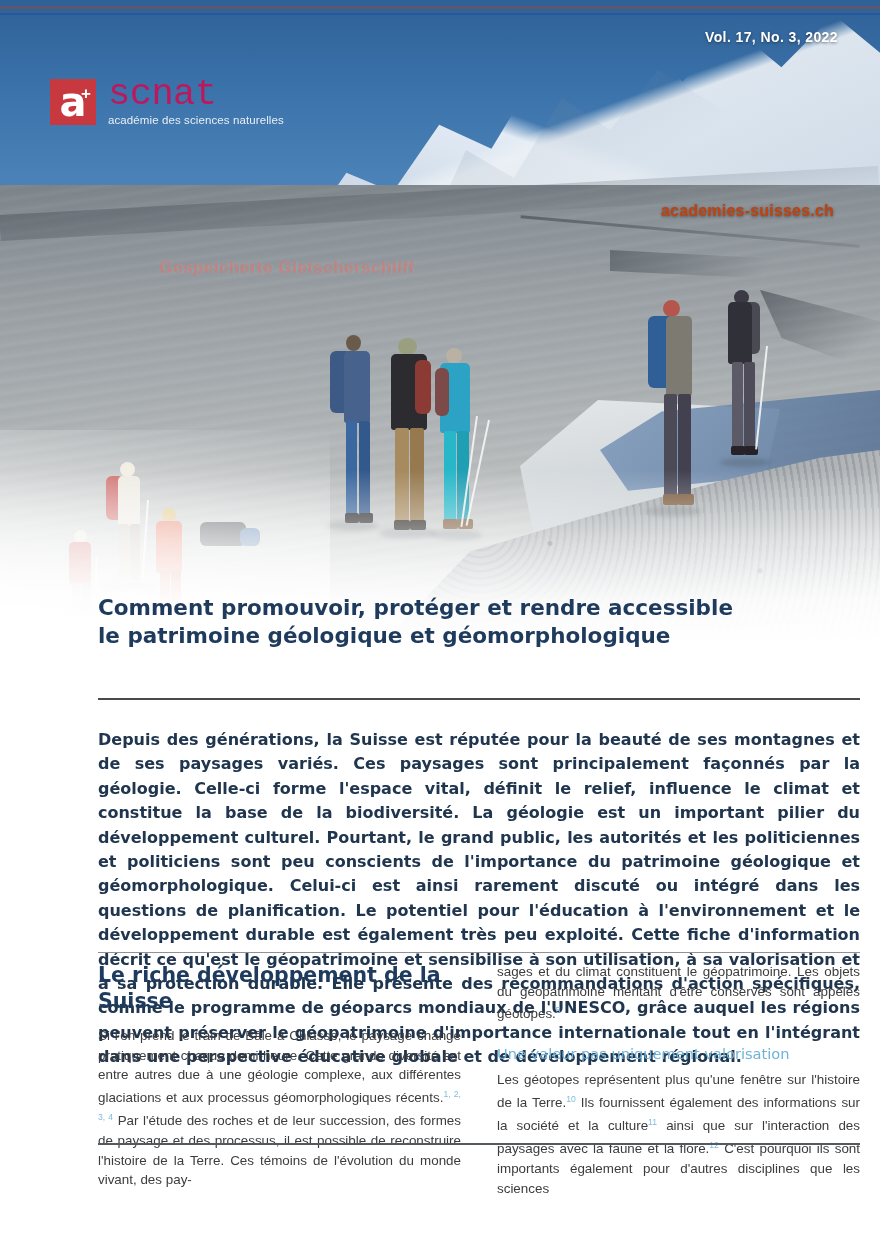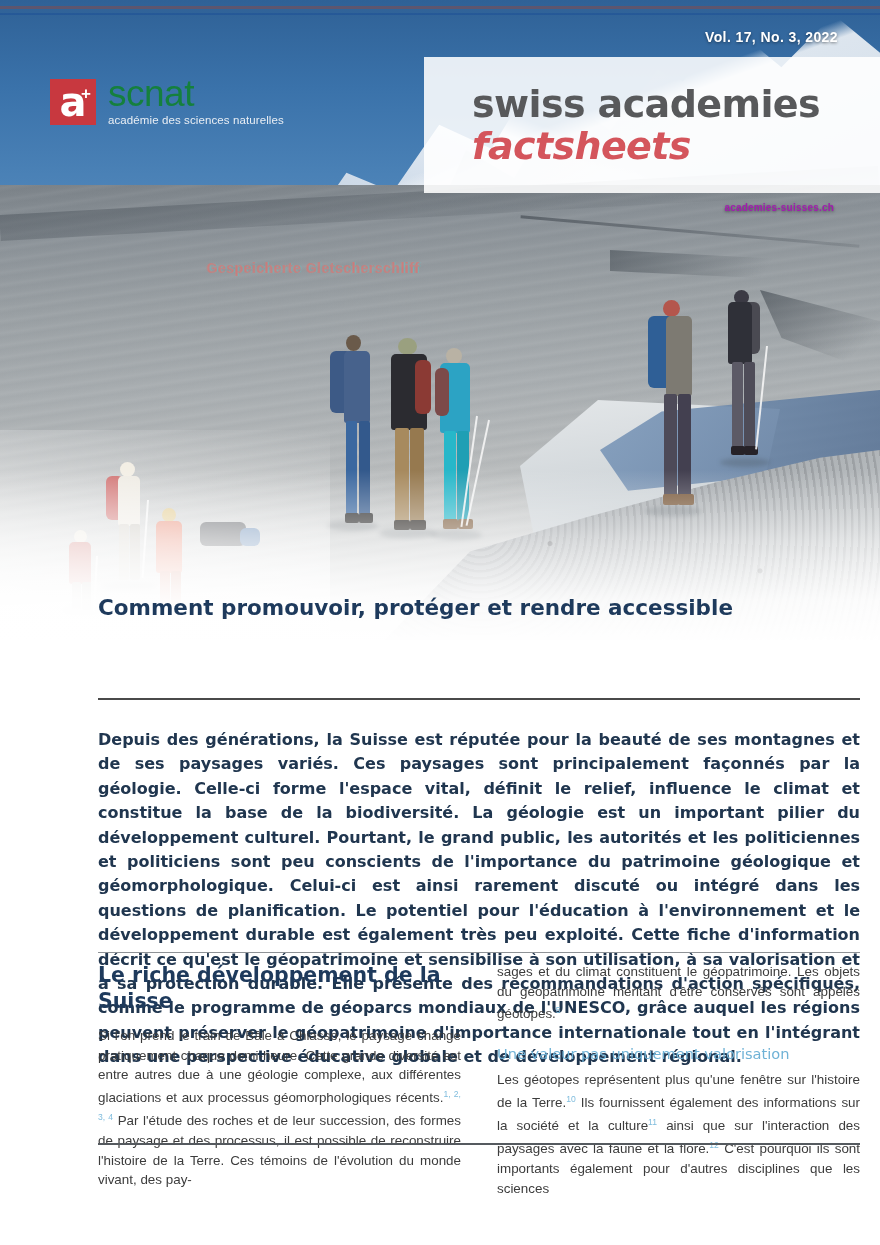--- a/index.html
+++ b/index.html
@@ -104,28 +104,27 @@
     position: absolute; left: 760px; top: 290px; width: 120px; height: 120px;
     background: linear-gradient(140deg, rgba(45,52,60,.5), rgba(45,52,60,0) 65%);
     clip-path: polygon(0 0, 100% 26%, 100% 70%, 18% 40%);
   }
 
   
   .ghost-text {
     position: absolute;
     left: 160px; top: 260px;
     width: 260px;
-    font-size: 14px;
+    font-size: 17px;
     line-height: 16px;
     font-weight: 700;
     color: rgba(230,110,110,.55);
     text-shadow: 1px 0 0 rgba(90,200,200,.45), -1px 0 0 rgba(230,120,110,.35);
     letter-spacing: .5px;
     pointer-events: none;
-    text-align: right;
   }
 
   
   .ice {
     position: absolute;
     left: 600px; top: 390px;
     width: 280px; height: 120px;
     background: linear-gradient(120deg, rgba(120,150,185,.85), rgba(70,100,140,.75));
     clip-path: polygon(22% 18%, 100% 0%, 100% 62%, 10% 84%, 0% 50%);
   }
@@ -215,23 +214,23 @@
     color: #ffffff;
     font-size: 17px;
     line-height: 17px;
     font-weight: 700;
   }
   .logo-text { display: flex; flex-direction: column; }
   .logo-word {
     font-size: 37px;
     line-height: 36px;
     font-weight: 400;
-    color: #15803d;
+    color: #be185d;
     letter-spacing: -.5px;
-    font-family: Liberation Sans, sans-serif;
+    font-family: Liberation Mono, monospace;
   }
   .logo-sub {
     font-size: 11.5px;
     line-height: 13px;
     color: #e9eef4;
     letter-spacing: .1px;
     margin-top: 2px;
   }
 
   .masthead {
@@ -259,23 +258,23 @@
     line-height: 42px;
     font-weight: 700;
     font-style: italic;
     color: #d4555c;
     letter-spacing: -.6px;
     font-family: "DejaVu Sans", sans-serif;
   }
   .site-url {
     position: absolute;
     right: 46px; top: 202px;
-    font-size: 10px;
-    font-weight: 700;
-    color: #a21caf;
+    font-size: 16px;
+    font-weight: 700;
+    color: #c2410c;
     letter-spacing: .2px;
     text-shadow: 0 1px 3px rgba(0,0,0,.5);
   }
 
   
   .titles {
     position: absolute;
     left: 98px; top: 572px;
     width: 760px;
   }
@@ -509,30 +508,27 @@
     <div class="logo-mark">
       <span class="mark-a">a</span>
       <span class="mark-plus">+</span>
     </div>
     <div class="logo-text">
       <span class="logo-word">scnat</span>
       <span class="logo-sub">académie des sciences naturelles</span>
     </div>
   </div>
 
-  <div class="masthead">
-    <div class="masthead-line1">swiss academies</div>
-    <div class="masthead-line2">factsheets</div>
-  </div>
 
   <div class="site-url">academies-suisses.ch</div>
 
   <div class="titles">
     <div class="doc-subtitle">
       <div>Comment promouvoir, protéger et rendre accessible</div>
+      <div>le patrimoine géologique et géomorphologique</div>
     </div>
   </div>
 
   <div class="rule" style="top:698px;"></div>
   <p class="abstract">Depuis des générations, la Suisse est réputée pour la beauté de ses montagnes et de ses paysages variés. Ces paysages sont principalement façonnés par la géologie. Celle-ci forme l'espace vital, définit le relief, influence le climat et constitue la base de la biodiversité. La géologie est un important pilier du développement culturel. Pourtant, le grand public, les autorités et les politiciennes et politiciens sont peu conscients de l'importance du patrimoine géologique et géomorphologique. Celui-ci est ainsi rarement discuté ou intégré dans les questions de planification. Le potentiel pour l'éducation à l'environnement et le développement durable est également très peu exploité. Cette fiche d'information décrit ce qu'est le géopatrimoine et sensibilise à son utilisation, à sa valorisation et à sa protection durable. Elle présente des recommandations d'action spécifiques, comme le programme de géoparcs mondiaux de l'UNESCO, grâce auquel les régions peuvent préserver le géopatrimoine d'importance internationale tout en l'intégrant dans une perspective éducative globale et de développement régional.</p>
   <div class="rule-thin" style="top:952px;"></div>
 
   <div class="cols">
 
     <div class="col">

